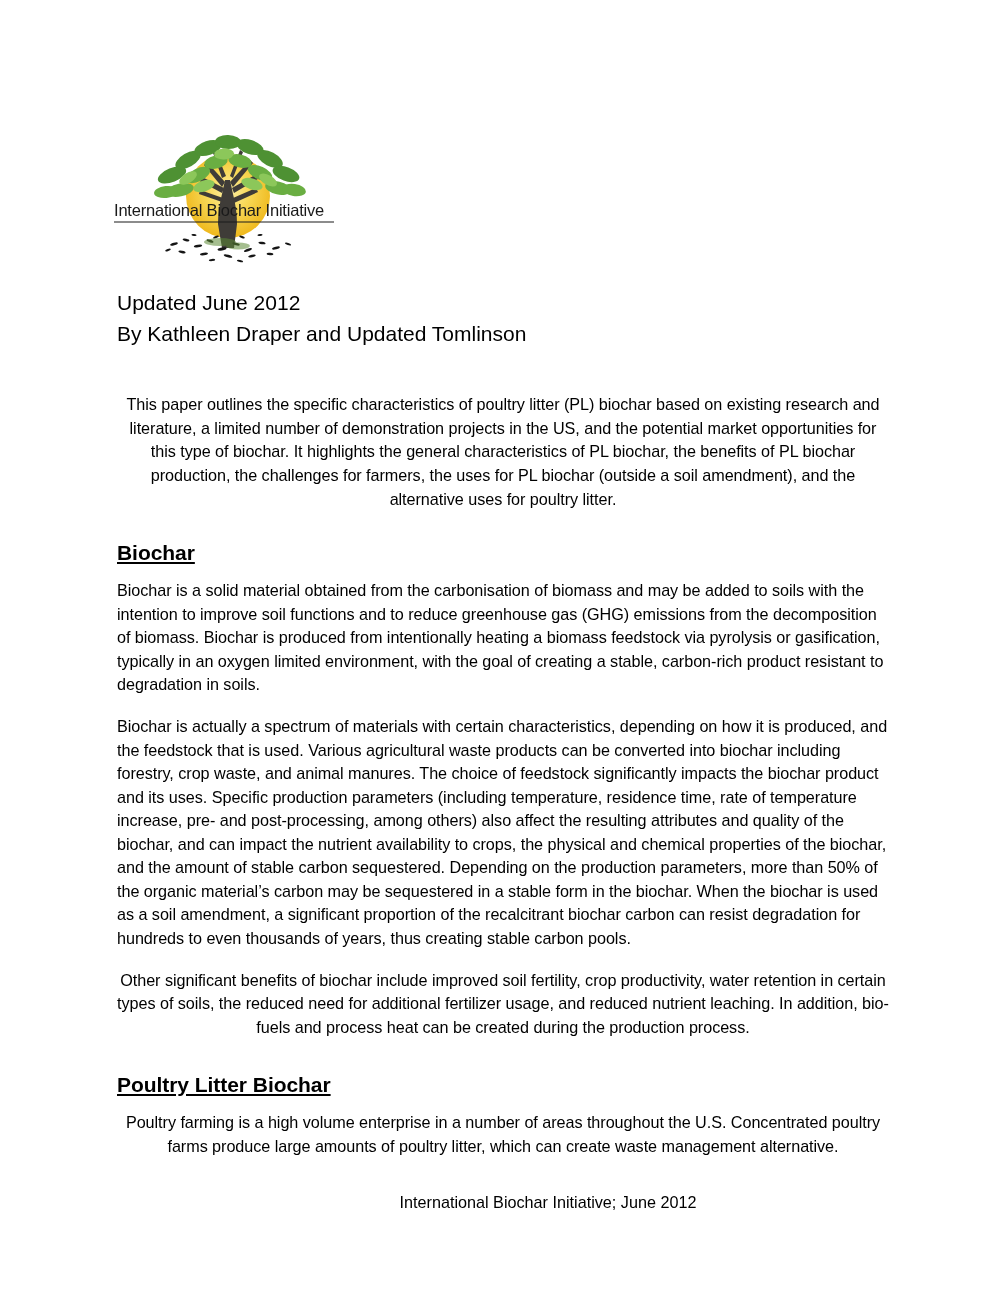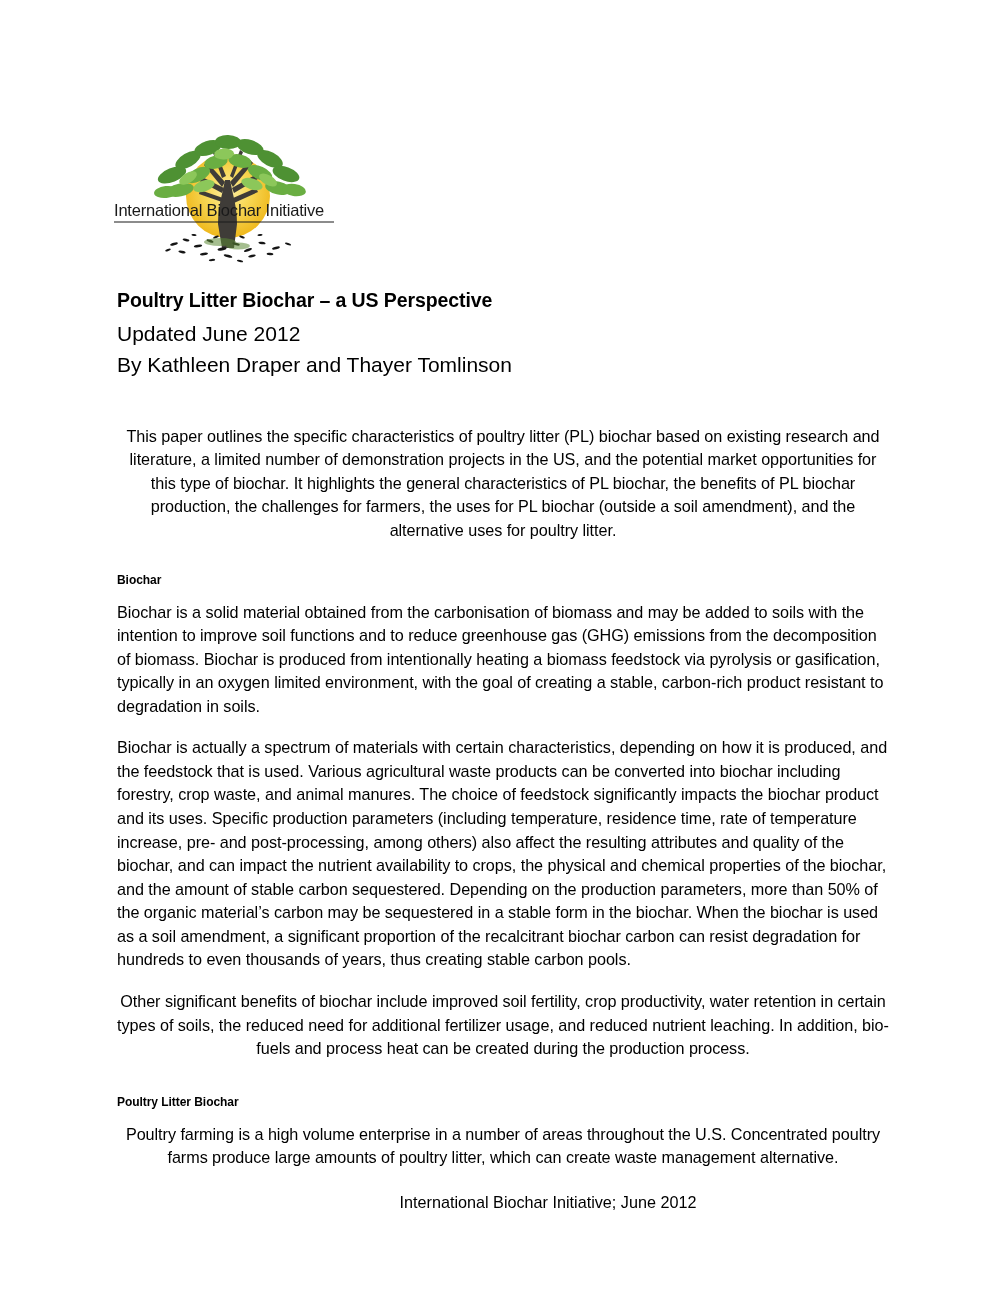--- a/index.html
+++ b/index.html
@@ -69,22 +69,23 @@
   p.para {
     font-size: 16.2px;
     line-height: 1.455;
     margin: 0 0 18px 0;
     text-align: left;
     letter-spacing: -0.05px;
   }
   p.para:last-child { margin-bottom: 0; text-align: center; }
 
   h2.section-heading {
-    font-size: 12px;
+    font-size: 21px;
     font-weight: bold;
+    text-decoration: underline;
     text-underline-offset: 2px;
     margin: 0 0 14px 0;
     letter-spacing: -0.05px;
   }
 
   .section { margin-top: 30px; }
   .section.tight { margin-top: 34px; }
 
   
   .footer {
@@ -186,23 +187,22 @@
         <ellipse cx="126" cy="126" rx="12" ry="3.4"></ellipse>
       </g>
 
       <text x="2" y="96" font-family="'Liberation Sans', sans-serif" font-size="16.5" font-weight="500" fill="#1A1A1A" letter-spacing="-0.2">International Biochar Initiative</text>
       <line x1="2" y1="102" x2="222" y2="102" stroke="#1A1A1A" stroke-width="1.2"></line>
     </svg>
   </div>
 
   <div class="content">
 
-    <h1 class="doc-title">Poultry Litter Biochar – a US Perspective</h1>
     <div class="doc-subline">Updated June 2012</div>
-    <div class="doc-subline">By Kathleen Draper and Thayer Tomlinson</div>
+    <div class="doc-subline">By Kathleen Draper and Updated Tomlinson</div>
 
     <div class="intro">
       <p class="para">This paper outlines the specific characteristics of poultry litter (PL) biochar based on existing research and literature, a limited number of demonstration projects in the US, and the potential market opportunities for this type of biochar. It highlights the general characteristics of PL biochar, the benefits of PL biochar production, the challenges  for farmers, the uses for PL biochar (outside a soil amendment), and the alternative uses for poultry litter.</p>
     </div>
 
     <div class="section">
       <h2 class="section-heading">Biochar</h2>
       <p class="para">Biochar is a solid material obtained from the carbonisation of biomass and may be added to soils with the intention to improve soil functions and to reduce greenhouse gas (GHG) emissions from the decomposition of biomass.  Biochar is produced from intentionally heating a biomass feedstock via pyrolysis or gasification, typically in an oxygen limited environment, with the goal of creating a stable, carbon-rich product resistant to degradation in soils.</p>
       <p class="para">Biochar is actually a spectrum of materials with certain characteristics, depending on how it is produced, and the feedstock that is used. Various agricultural waste products can be converted into biochar including forestry,  crop waste, and animal manures. The choice of feedstock significantly impacts the biochar product and its uses.  Specific production parameters (including temperature, residence time, rate of temperature increase, pre- and post-processing, among others) also affect the resulting attributes and quality of the biochar, and can impact the nutrient availability to crops, the physical and chemical properties of the biochar, and the amount of stable carbon sequestered.  Depending on the production parameters, more than 50% of the organic material’s carbon may be sequestered in a stable form in the biochar. When the biochar is used as a soil amendment, a significant proportion of the recalcitrant biochar carbon can  resist degradation for hundreds to even thousands of years, thus creating stable carbon pools.</p>
       <p class="para">Other significant benefits of biochar include improved soil fertility, crop productivity, water retention in certain types of soils,  the reduced need for additional fertilizer usage, and reduced nutrient leaching. In addition, bio-fuels and process heat can be created during the production process.</p>

